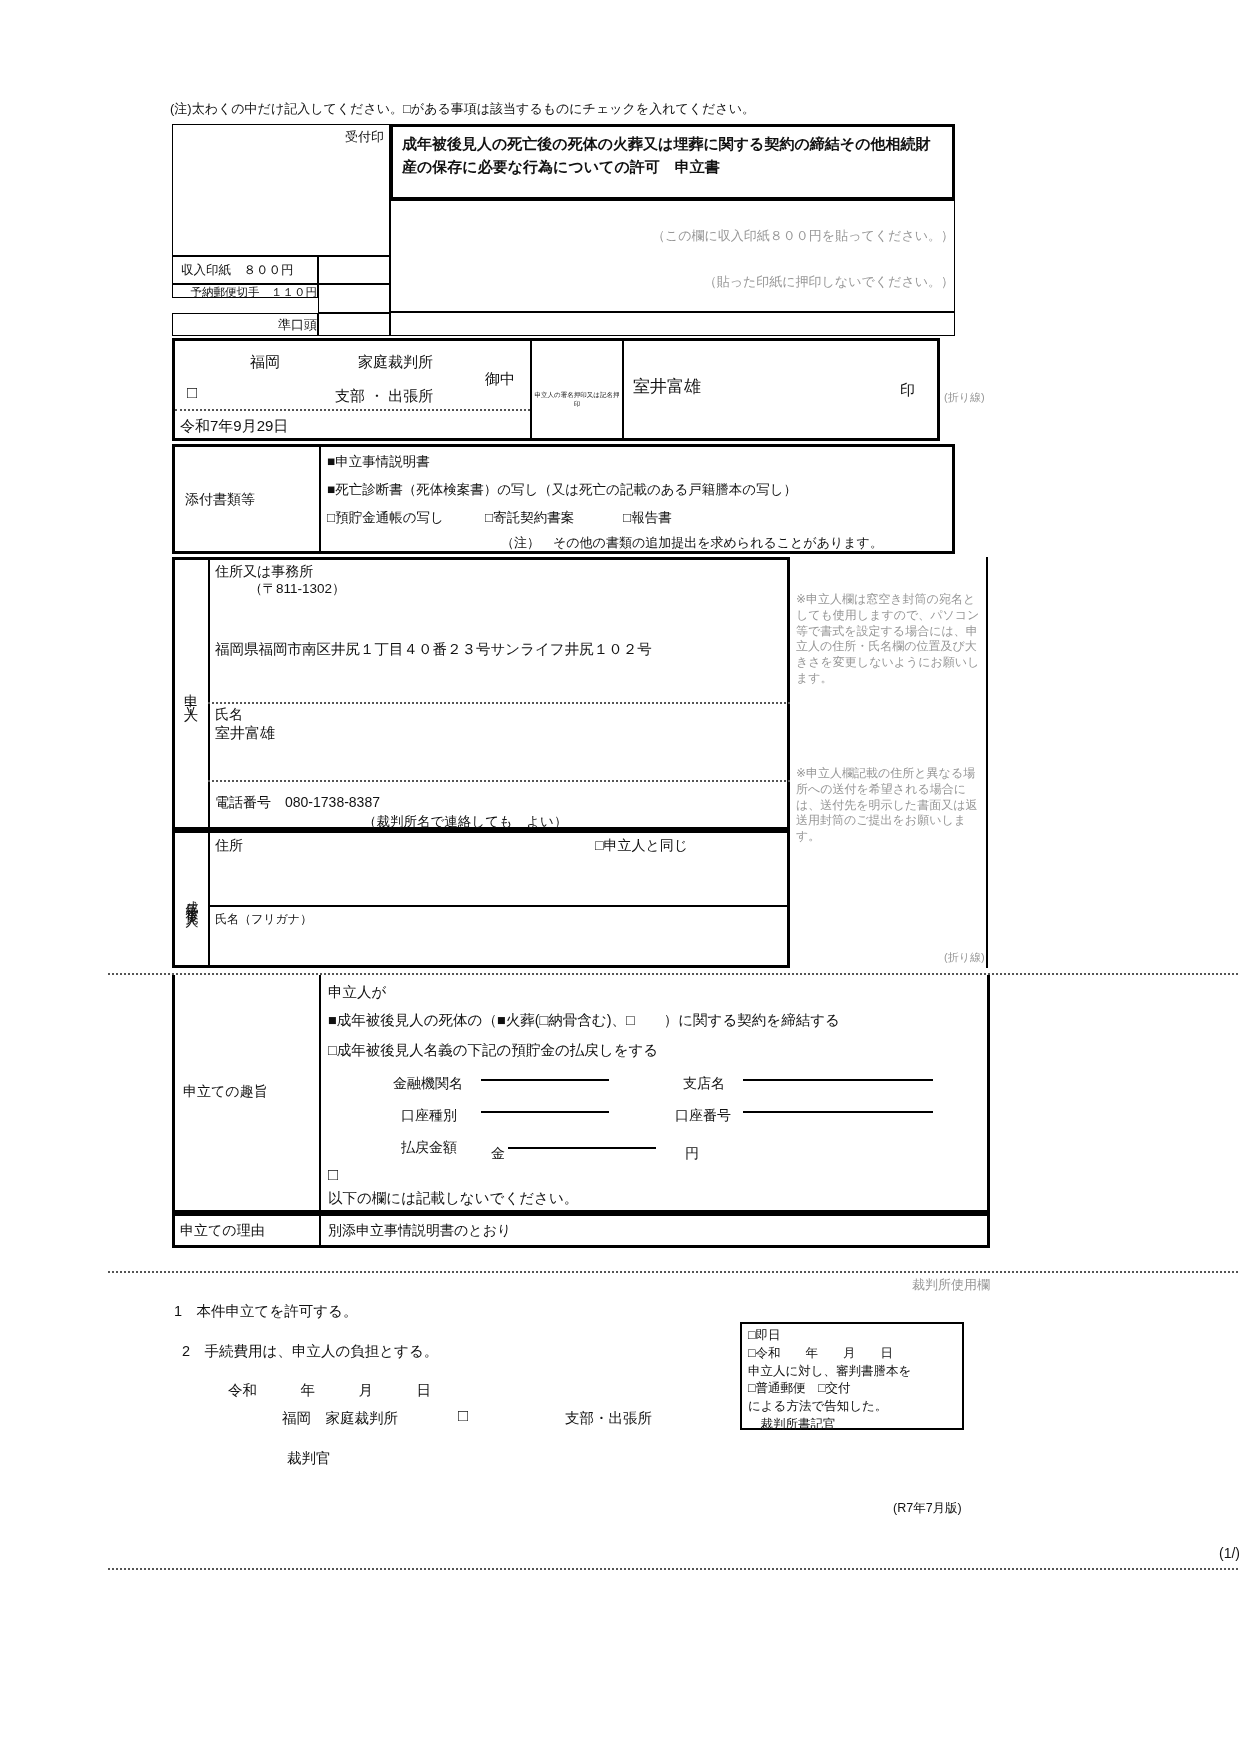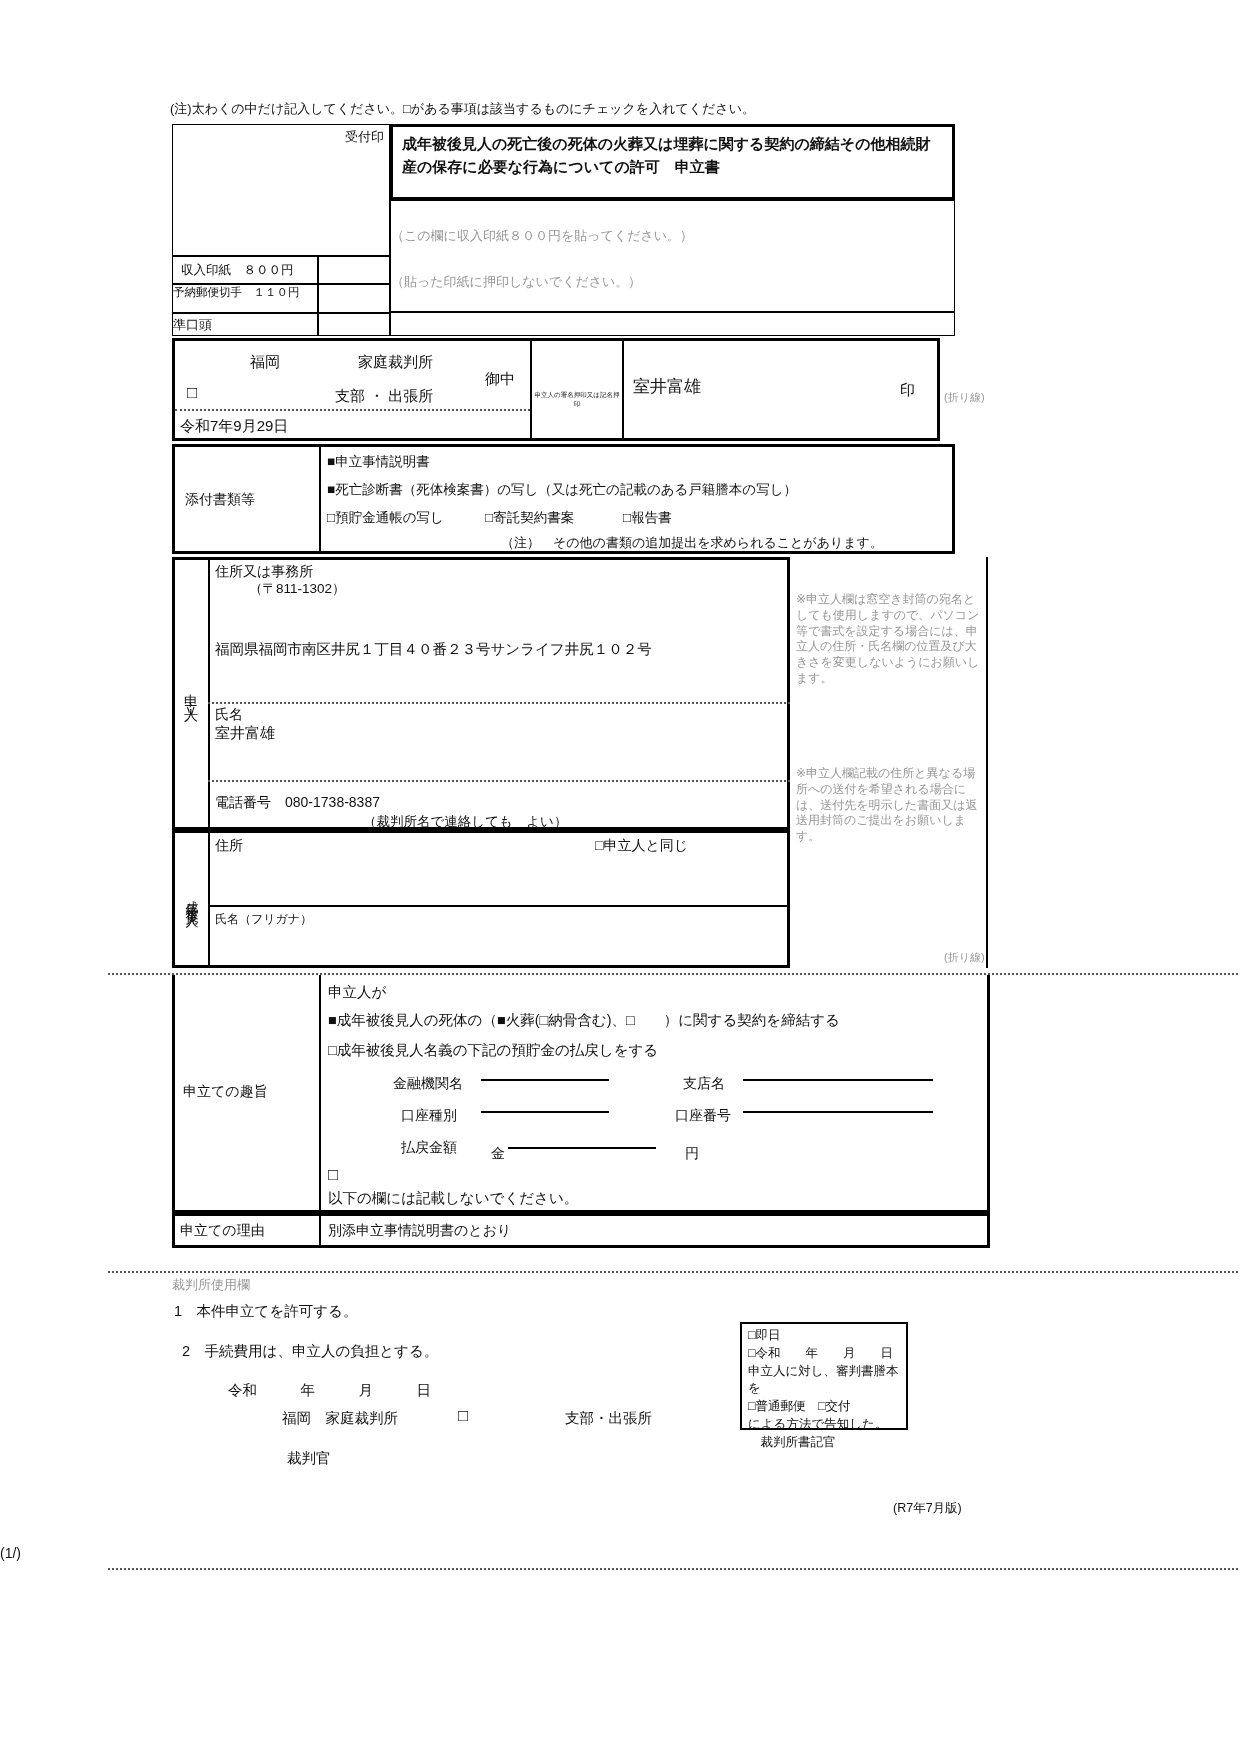--- a/index.html
+++ b/index.html
@@ -4,41 +4,41 @@
 <style>
   html,body{margin:0;padding:0;background:#fff;}
   body{font-family:"Liberation Sans","DejaVu Sans",sans-serif;color:#111;}
   .page{position:relative;width:1240px;height:1754px;background:#fff;overflow:hidden;}
   .abs{position:absolute;}
   .b-thin{border:1.5px solid #000;box-sizing:border-box;}
   .b-thick{border:3px solid #000;box-sizing:border-box;}
   .b-med{border:2px solid #000;box-sizing:border-box;}
   .gray{color:#979797;}
   .bold{font-weight:bold;}
-  .ctr{text-align:left;}
+  .ctr{text-align:right;}
   .dot-h{border-top:2px dotted #555;height:0;}
   .vline{background:#000;}
   .blank{display:inline-block;border-bottom:2px solid #000;height:18px;vertical-align:bottom;}
   .vtext{writing-mode:vertical-rl;text-orientation:upright;letter-spacing:7px;}
   .flexc{display:flex;align-items:center;justify-content:center;}
   .notice-line{line-height:1.42;}
 </style>
 </head>
 <body>
 
 <div class="page">
 
   <div class="abs" style="left:170px;top:100px;font-size:13px;">(注)太わくの中だけ記入してください。□がある事項は該当するものにチェックを入れてください。</div>
 
   <div class="abs b-thin" style="left:172px;top:124px;width:218px;height:132px;">
     <div class="abs" style="right:5px;top:3px;font-size:13px;">受付印</div>
   </div>
   <div class="abs b-thin" style="left:172px;top:256px;width:146px;height:28px;font-size:12.5px;padding:5px 0 0 8px;">収入印紙　８００円</div>
   <div class="abs b-thin" style="left:318px;top:256px;width:72px;height:28px;"></div>
-  <div class="abs b-thin ctr" style="left:172px;top:284px;width:146px;height:29px;font-size:11.5px;line-height:1.15;padding-top:1px;">予納郵便切手　１１０円</div>
+  <div class="abs b-thin ctr" style="left:172px;top:284px;width:146px;height:14px;font-size:11.5px;line-height:1.15;padding-top:1px;">予納郵便切手　１１０円</div>
   <div class="abs b-thin" style="left:318px;top:284px;width:72px;height:29px;"></div>
   <div class="abs b-thin ctr" style="left:172px;top:313px;width:146px;height:23px;font-size:13px;padding-top:2px;">準口頭</div>
   <div class="abs b-thin" style="left:318px;top:313px;width:72px;height:23px;"></div>
 
   <div class="abs b-thick bold" style="left:390px;top:124px;width:565px;height:76px;font-size:15px;line-height:1.55;padding:5px 9px;">成年被後見人の死亡後の死体の火葬又は埋葬に関する契約の締結その他相続財産の保存に必要な行為についての許可　申立書</div>
   <div class="abs b-thin" style="left:390px;top:200px;width:565px;height:112px;">
     <div class="abs gray ctr" style="left:0;right:0;top:26px;font-size:13px;">（この欄に収入印紙８００円を貼ってください。）</div>
     <div class="abs gray ctr" style="left:0;right:0;top:72px;font-size:13px;">（貼った印紙に押印しないでください。）</div>
   </div>
   <div class="abs b-thin" style="left:390px;top:312px;width:565px;height:24px;"></div>
@@ -159,21 +159,21 @@
   <div class="abs gray ctr" style="left:172px;top:1276px;width:818px;font-size:13px;">裁判所使用欄</div>
 
   <div class="abs" style="left:174px;top:1302px;font-size:14.5px;">1　本件申立てを許可する。</div>
   <div class="abs" style="left:182px;top:1342px;font-size:14.5px;">2　手続費用は、申立人の負担とする。</div>
   <div class="abs" style="left:228px;top:1381px;font-size:14.5px;">令和　　　年　　　月　　　日</div>
   <div class="abs" style="left:282px;top:1409px;font-size:14.5px;">福岡　家庭裁判所</div>
   <div class="abs" style="left:458px;top:1406px;font-size:17px;">□</div>
   <div class="abs" style="left:565px;top:1409px;font-size:14.5px;">支部・出張所</div>
   <div class="abs" style="left:287px;top:1449px;font-size:14.5px;">裁判官</div>
 
-  <div class="abs b-med" style="left:740px;top:1322px;width:168px;height:108px;padding:3px 6px;font-size:12.5px;">
+  <div class="abs b-med" style="left:740px;top:1322px;width:224px;height:108px;padding:3px 6px;font-size:12.5px;">
     <div class="notice-line">□即日</div>
     <div class="notice-line">□令和　　年　　月　　日</div>
     <div class="notice-line">申立人に対し、審判書謄本を</div>
     <div class="notice-line">□普通郵便　□交付</div>
     <div class="notice-line">による方法で告知した。</div>
     <div class="notice-line">　裁判所書記官</div>
   </div>
 
   <div class="abs" style="left:893px;top:1500px;font-size:12.5px;">(R7年7月版)</div>
   <div class="abs ctr" style="left:0;top:1545px;width:1240px;font-size:14px;">(1/)</div>

